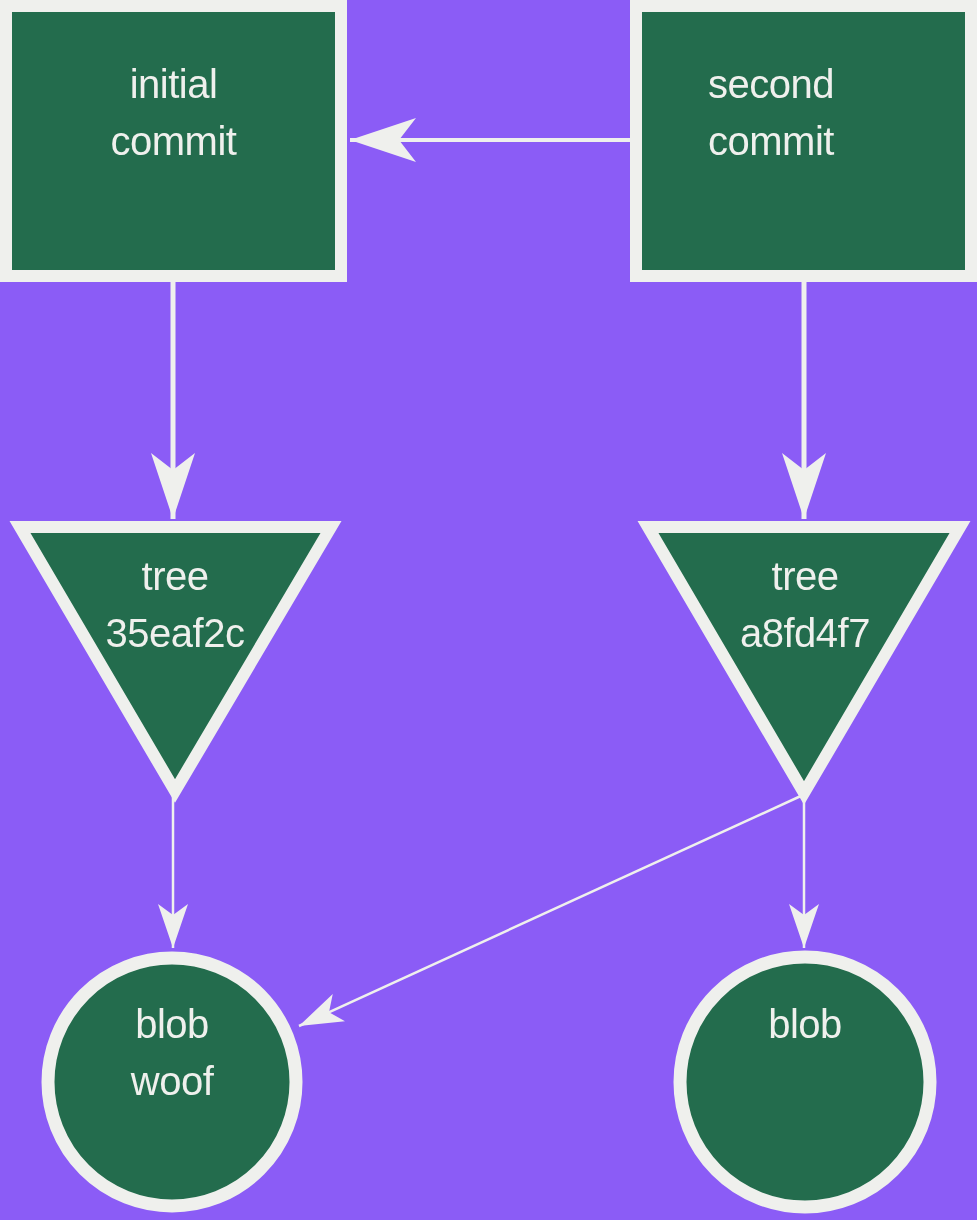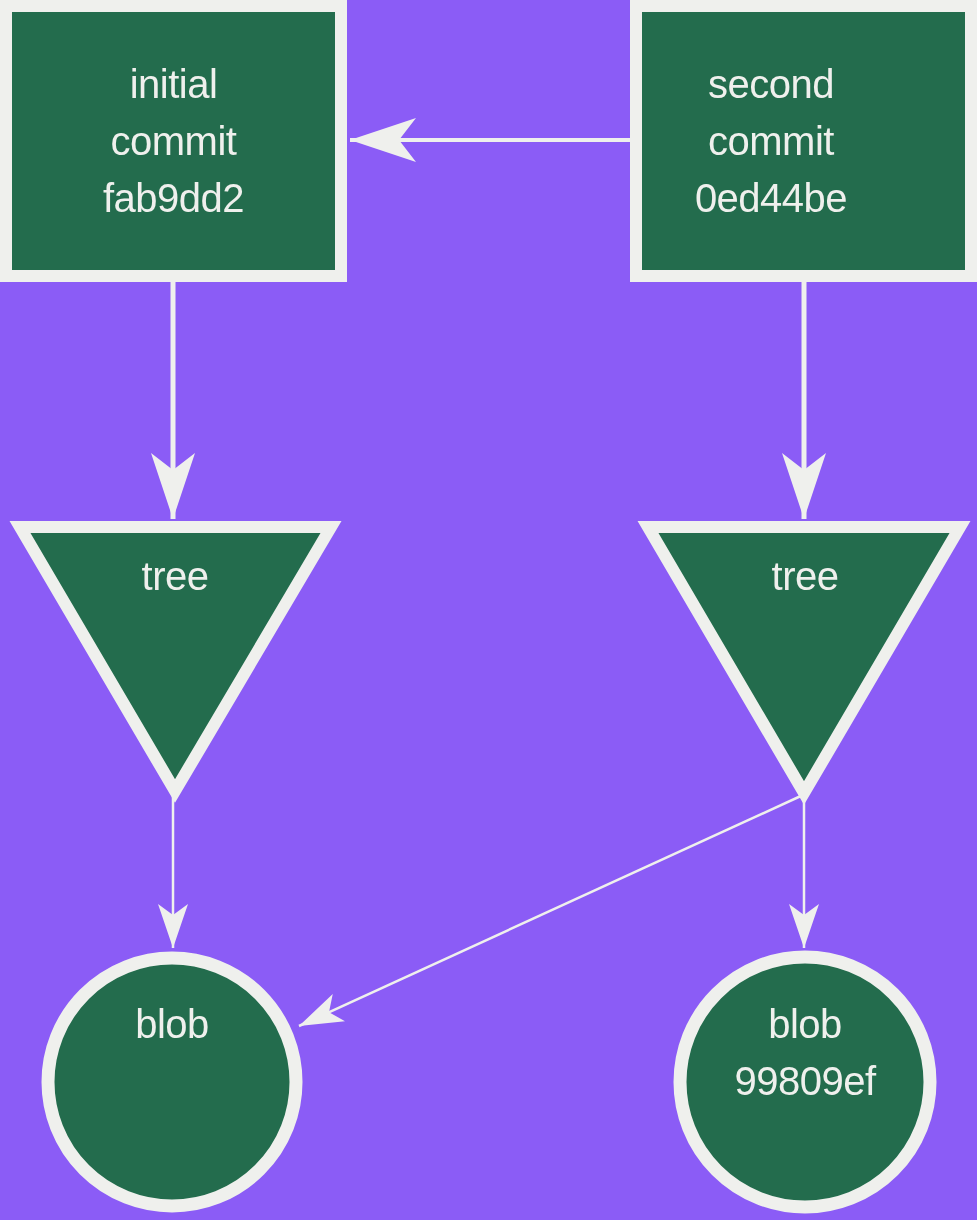--- a/index.html
+++ b/index.html
@@ -59,39 +59,39 @@
     <polygon points="20,527 331,527 175,791" fill="#236C4D" stroke="#EFF0ED" stroke-width="12" stroke-linejoin="miter"></polygon>
     <polygon points="648,527 960,527 804,793" fill="#236C4D" stroke="#EFF0ED" stroke-width="12" stroke-linejoin="miter"></polygon>
 
     <circle cx="172" cy="1082" r="124" fill="#236C4D" stroke="#EFF0ED" stroke-width="13"></circle>
     <circle cx="805" cy="1082" r="125" fill="#236C4D" stroke="#EFF0ED" stroke-width="13"></circle>
   </svg>
 
   <div class="label" style="left:0px; top:56px; width:347px;">
     <div>initial</div>
     <div>commit</div>
-    <div>fab9dd2</div>
   </div>
 
   <div class="label" style="left:630px; top:56px; width:282px;">
     <div>second</div>
     <div>commit</div>
-    <div>0ed44be</div>
   </div>
 
   <div class="label" style="left:15px; top:548px; width:320px;">
     <div>tree</div>
+    <div>35eaf2c</div>
   </div>
 
   <div class="label" style="left:645px; top:548px; width:320px;">
     <div>tree</div>
+    <div>a8fd4f7</div>
   </div>
 
   <div class="label" style="left:42px; top:996px; width:260px;">
     <div>blob</div>
+    <div>woof</div>
   </div>
 
   <div class="label" style="left:675px; top:996px; width:260px;">
     <div>blob</div>
-    <div>99809ef</div>
   </div>
 
 </div>
 
 </body></html>

